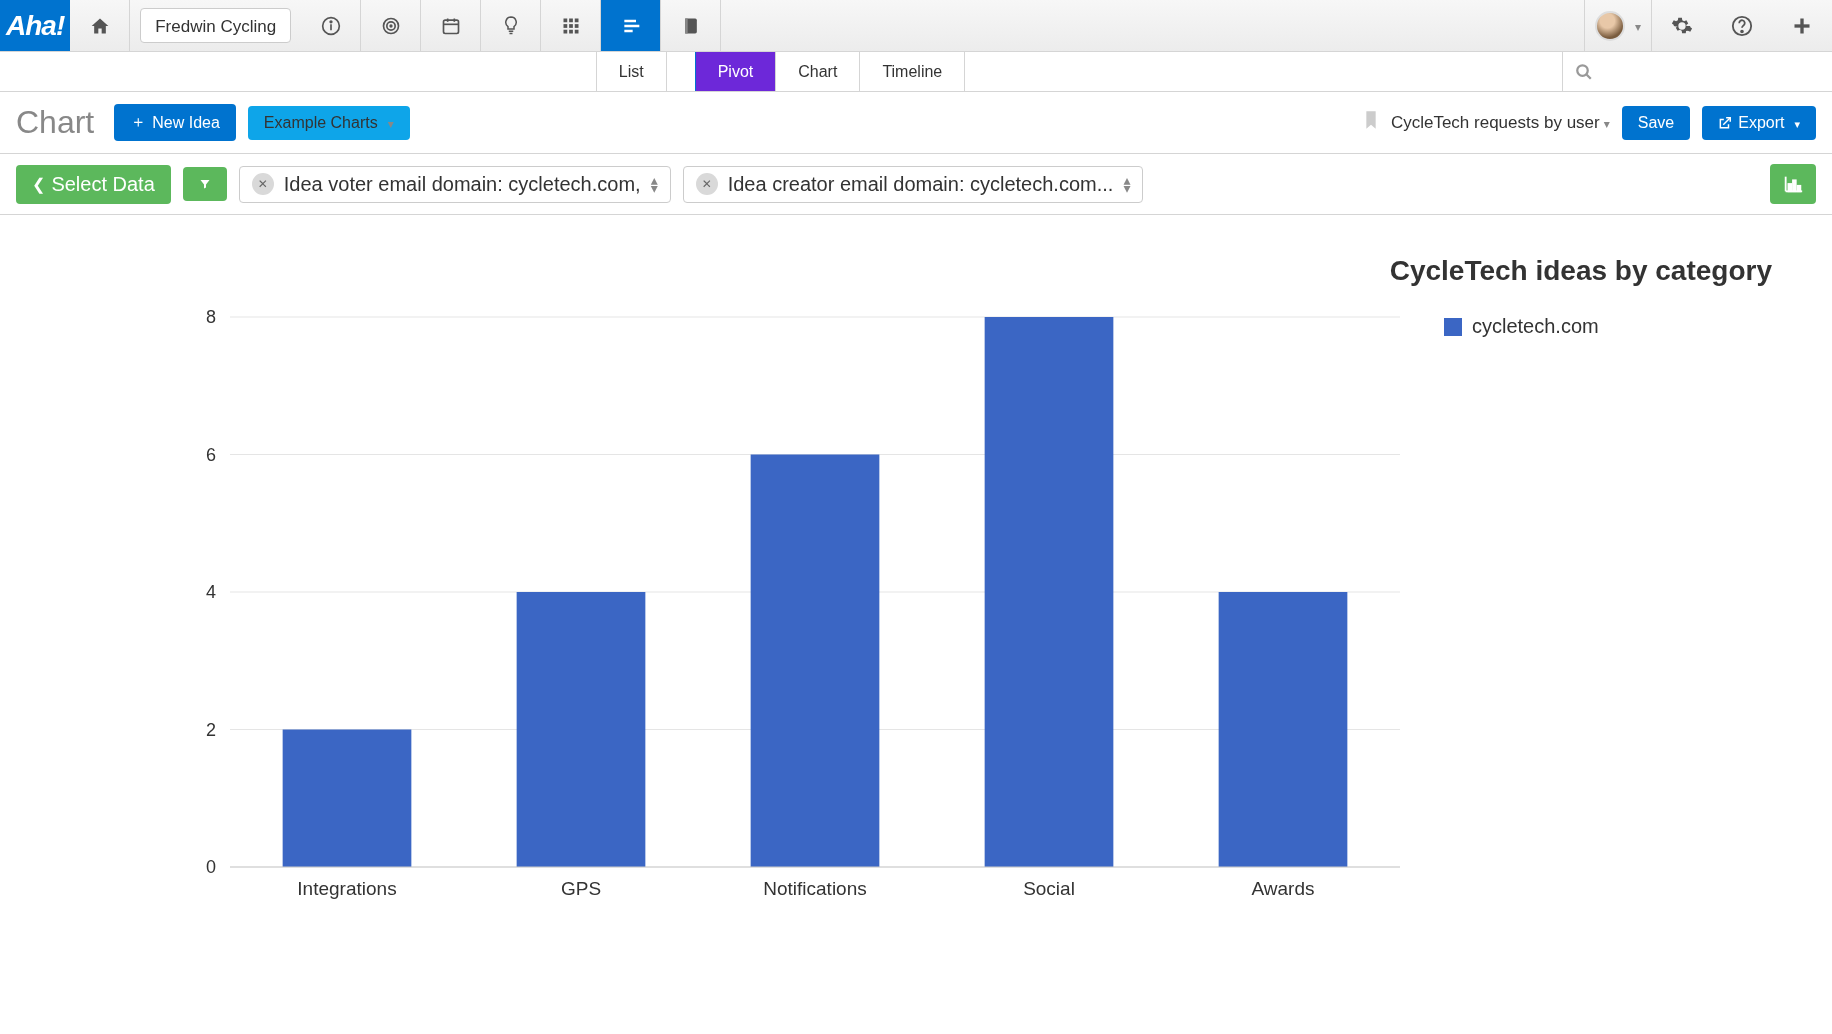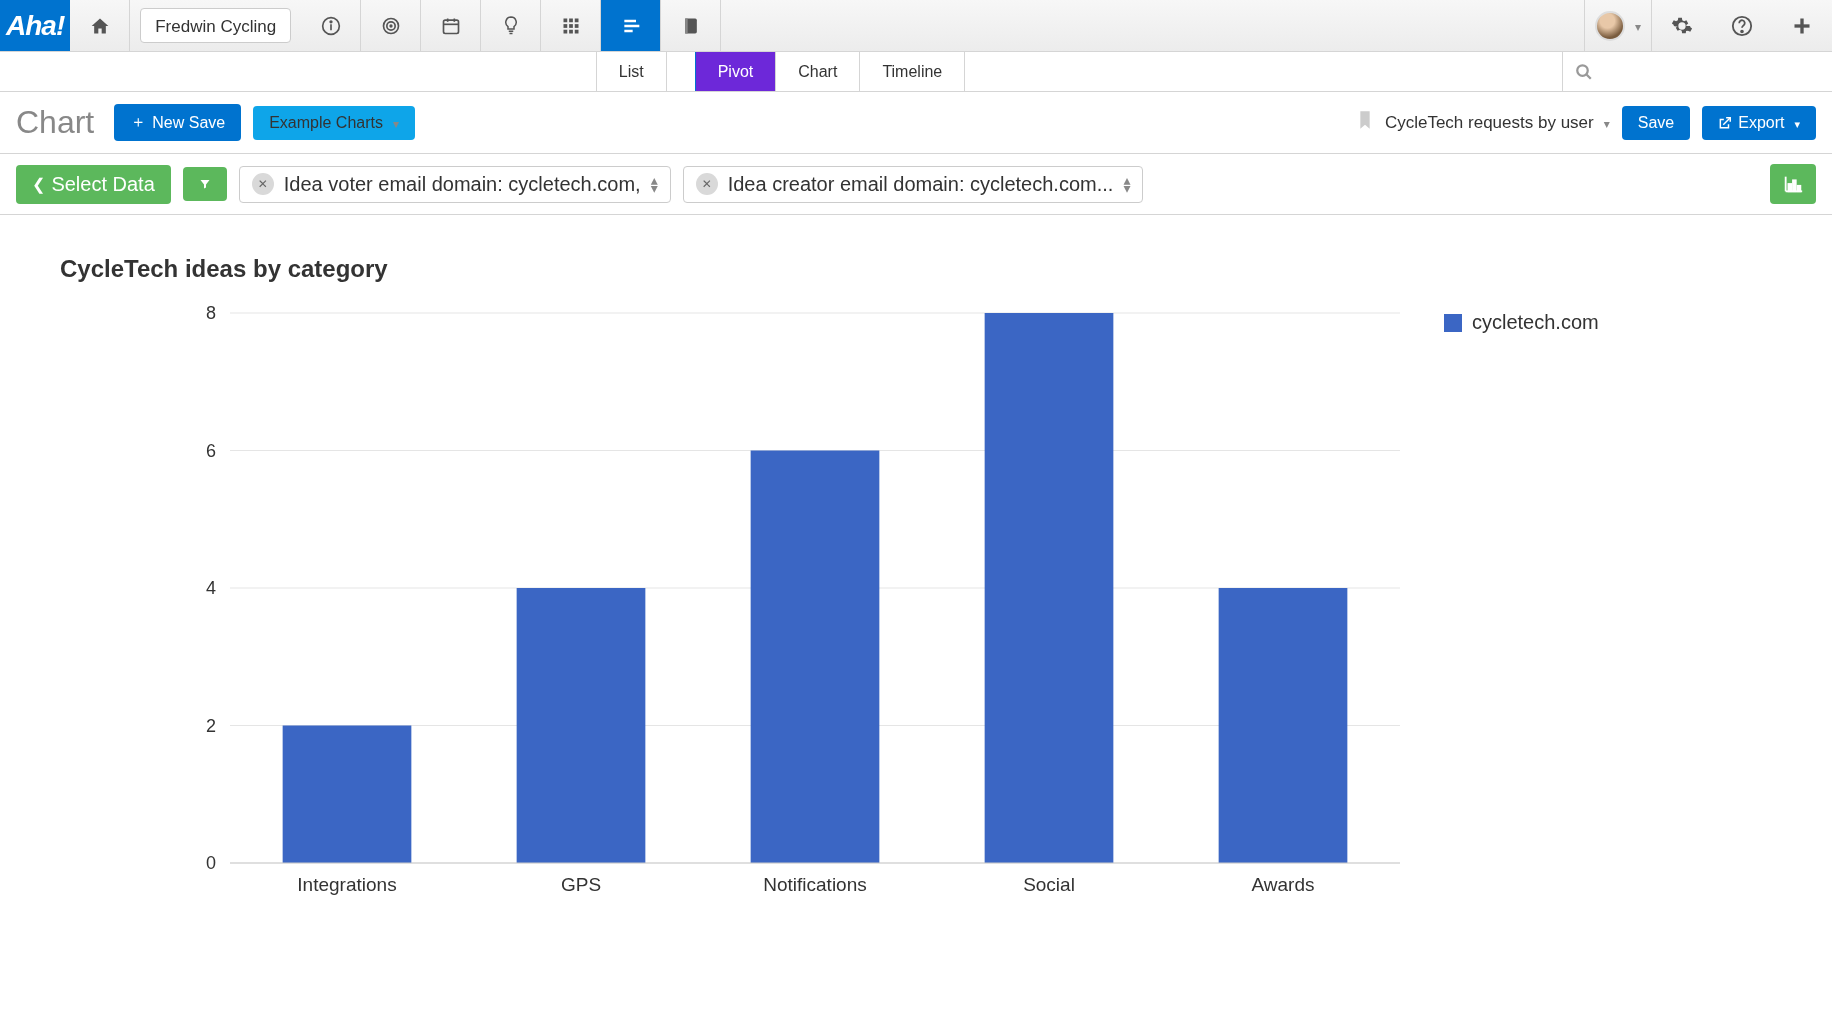--- a/index.html
+++ b/index.html
@@ -24,30 +24,30 @@
 .search-cell { width: 270px; border-left: 1px solid #d5d5d5; display: flex; align-items: center; padding: 0 12px; color: #999; font-size: 18px; }
 
 .toolbar { display: flex; align-items: center; padding: 12px 16px; gap: 12px; border-bottom: 1px solid #d5d5d5; }
 .page-title { font-size: 32px; font-weight: 300; color: #888; margin-right: 8px; }
 .btn { padding: 8px 16px; border-radius: 4px; border: none; font-size: 16px; cursor: pointer; display: inline-flex; align-items: center; gap: 6px; }
 .btn-primary { background: #0073cf; color: #fff; }
 .btn-grey { background: #0ea5e9; color: #333; }
 .btn-green { background: #5cb85c; color: #fff; }
 .toolbar-spacer { flex: 1; }
 .bookmark { color: #ccc; font-size: 20px; }
-.report-name { font-size: 17px; display: flex; align-items: center; gap: 6px; cursor: pointer; }
+.report-name { font-size: 17px; display: flex; align-items: center; gap: 0; cursor: pointer; }
 
 .filterbar { display: flex; align-items: center; padding: 10px 16px; gap: 12px; border-bottom: 1px solid #d5d5d5; }
 .filter-pill { display: flex; align-items: center; gap: 10px; border: 1px solid #ccc; border-radius: 4px; padding: 6px 12px; font-size: 20px; }
 .filter-pill .close { width: 22px; height: 22px; border-radius: 50%; background: #d9d9d9; display: flex; align-items: center; justify-content: center; font-size: 12px; color: #666; cursor: pointer; }
 .filter-pill .updown { color: #888; font-size: 14px; line-height: 8px; display: flex; flex-direction: column; }
 .chart-type-btn { background: #5cb85c; color: #fff; width: 46px; height: 40px; border-radius: 4px; display: flex; align-items: center; justify-content: center; font-size: 20px; }
 
 .chart-area { padding: 40px 60px 20px 60px; position: relative; }
-.chart-title { font-size: 24px; font-weight: 700; margin-bottom: 20px; }
+.chart-title { font-size: 28px; font-weight: 700; margin-bottom: 20px; text-align: right; }
 .chart-wrap { display: flex; }
 .chart-svg { flex: 0 0 auto; }
 .legend { margin-left: 24px; margin-top: 8px; }
 .legend-item { display: flex; align-items: center; gap: 10px; font-size: 20px; }
 .legend-swatch { width: 18px; height: 18px; background: #3b66c4; }
 
 .caret::after { content: "▾"; font-size: 12px; margin-left: 4px; color: #888; }
 .caret-w::after { content: "▾"; font-size: 11px; margin-left: 4px; }
 </style>
 </head>
@@ -158,21 +158,21 @@
         <circle cx="10" cy="10" r="7"></circle>
         <line x1="21" y1="21" x2="15" y2="15"></line>
       </svg>
   </div>
 </div>
 
 <div class="toolbar">
   <div class="page-title">Chart</div>
   <button class="btn btn-primary">
     <span>＋</span>
-    <span>New Save</span>
+    <span>New Idea</span>
   </button>
   <button class="btn btn-grey">
     <span>Example Charts</span>
     <span class="caret"></span>
   </button>
   <div class="toolbar-spacer"></div>
   <span class="bookmark">
     <svg width="16" height="20" viewBox="0 0 24 30" fill="currentColor">
         <path d="M5 2h14v26l-7-6-7 6z"></path>
       </svg>

